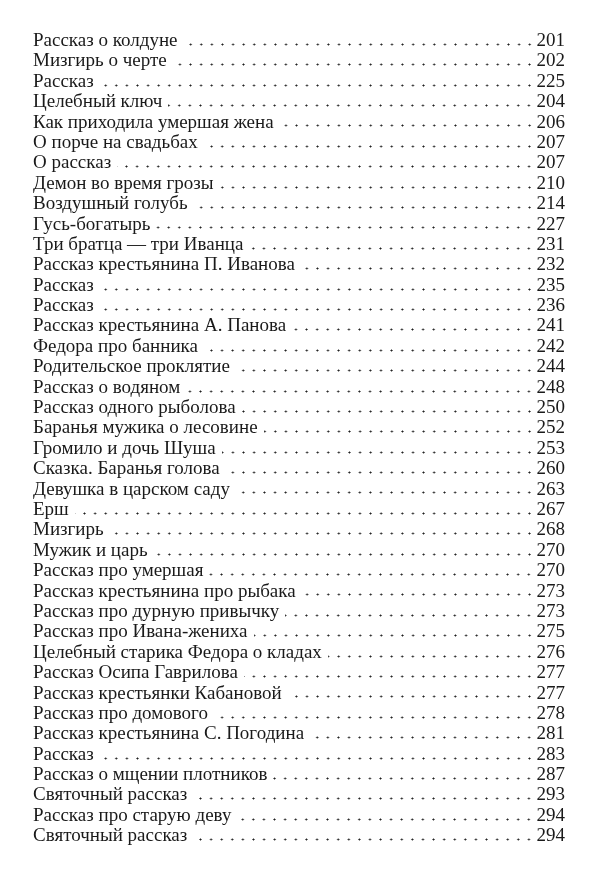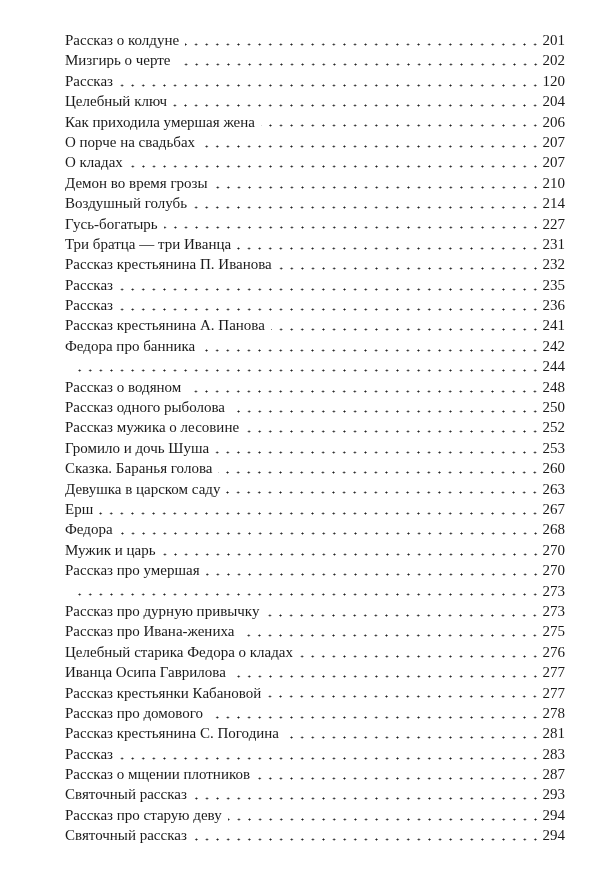--- a/index.html
+++ b/index.html
@@ -17,23 +17,22 @@
     position: absolute;
     inset: 0;
     background: #ffffff;
   }
   .toc {
     position: absolute;
     left: 33px;
     right: 36px;
     top: 30px;
     font-family: "Liberation Serif", "DejaVu Serif", serif;
-    font-size: 15px;
+    font-size: 19px;
     color: #1a1a1a;
-    margin-left: 32px;
   }
   .row {
     display: flex;
     height: 20.4px;
     line-height: 20.4px;
     align-items: stretch;
   }
   .title {
     white-space: nowrap;
     flex: 0 0 auto;
@@ -66,21 +65,21 @@
 
   <div class="row">
     <span class="title">Мизгирь о черте</span>
     <span class="leader"></span>
     <span class="pageno">202</span>
   </div>
 
   <div class="row">
     <span class="title">Рассказ</span>
     <span class="leader"></span>
-    <span class="pageno">120</span>
+    <span class="pageno">225</span>
   </div>
 
   <div class="row">
     <span class="title">Целебный ключ</span>
     <span class="leader"></span>
     <span class="pageno">204</span>
   </div>
 
   <div class="row">
     <span class="title">Как приходила умершая жена</span>
@@ -88,21 +87,21 @@
     <span class="pageno">206</span>
   </div>
 
   <div class="row">
     <span class="title">О порче на свадьбах</span>
     <span class="leader"></span>
     <span class="pageno">207</span>
   </div>
 
   <div class="row">
-    <span class="title">О кладах</span>
+    <span class="title">О рассказ</span>
     <span class="leader"></span>
     <span class="pageno">207</span>
   </div>
 
   <div class="row">
     <span class="title">Демон во время грозы</span>
     <span class="leader"></span>
     <span class="pageno">210</span>
   </div>
 
@@ -148,38 +147,39 @@
     <span class="pageno">241</span>
   </div>
 
   <div class="row">
     <span class="title">Федора про банника</span>
     <span class="leader"></span>
     <span class="pageno">242</span>
   </div>
 
   <div class="row">
+    <span class="title">Родительское проклятие</span>
     <span class="leader"></span>
     <span class="pageno">244</span>
   </div>
 
   <div class="row">
     <span class="title">Рассказ о водяном</span>
     <span class="leader"></span>
     <span class="pageno">248</span>
   </div>
 
   <div class="row">
     <span class="title">Рассказ одного рыболова</span>
     <span class="leader"></span>
     <span class="pageno">250</span>
   </div>
 
   <div class="row">
-    <span class="title">Рассказ мужика о лесовине</span>
+    <span class="title">Баранья мужика о лесовине</span>
     <span class="leader"></span>
     <span class="pageno">252</span>
   </div>
 
   <div class="row">
     <span class="title">Громило и дочь Шуша</span>
     <span class="leader"></span>
     <span class="pageno">253</span>
   </div>
 
@@ -195,38 +195,39 @@
     <span class="pageno">263</span>
   </div>
 
   <div class="row">
     <span class="title">Ерш</span>
     <span class="leader"></span>
     <span class="pageno">267</span>
   </div>
 
   <div class="row">
-    <span class="title">Федора</span>
+    <span class="title">Мизгирь</span>
     <span class="leader"></span>
     <span class="pageno">268</span>
   </div>
 
   <div class="row">
     <span class="title">Мужик и царь</span>
     <span class="leader"></span>
     <span class="pageno">270</span>
   </div>
 
   <div class="row">
     <span class="title">Рассказ про умершая</span>
     <span class="leader"></span>
     <span class="pageno">270</span>
   </div>
 
   <div class="row">
+    <span class="title">Рассказ крестьянина про рыбака</span>
     <span class="leader"></span>
     <span class="pageno">273</span>
   </div>
 
   <div class="row">
     <span class="title">Рассказ про дурную привычку</span>
     <span class="leader"></span>
     <span class="pageno">273</span>
   </div>
 
@@ -236,21 +237,21 @@
     <span class="pageno">275</span>
   </div>
 
   <div class="row">
     <span class="title">Целебный старика Федора о кладах</span>
     <span class="leader"></span>
     <span class="pageno">276</span>
   </div>
 
   <div class="row">
-    <span class="title">Иванца Осипа Гаврилова</span>
+    <span class="title">Рассказ Осипа Гаврилова</span>
     <span class="leader"></span>
     <span class="pageno">277</span>
   </div>
 
   <div class="row">
     <span class="title">Рассказ крестьянки Кабановой</span>
     <span class="leader"></span>
     <span class="pageno">277</span>
   </div>
 

